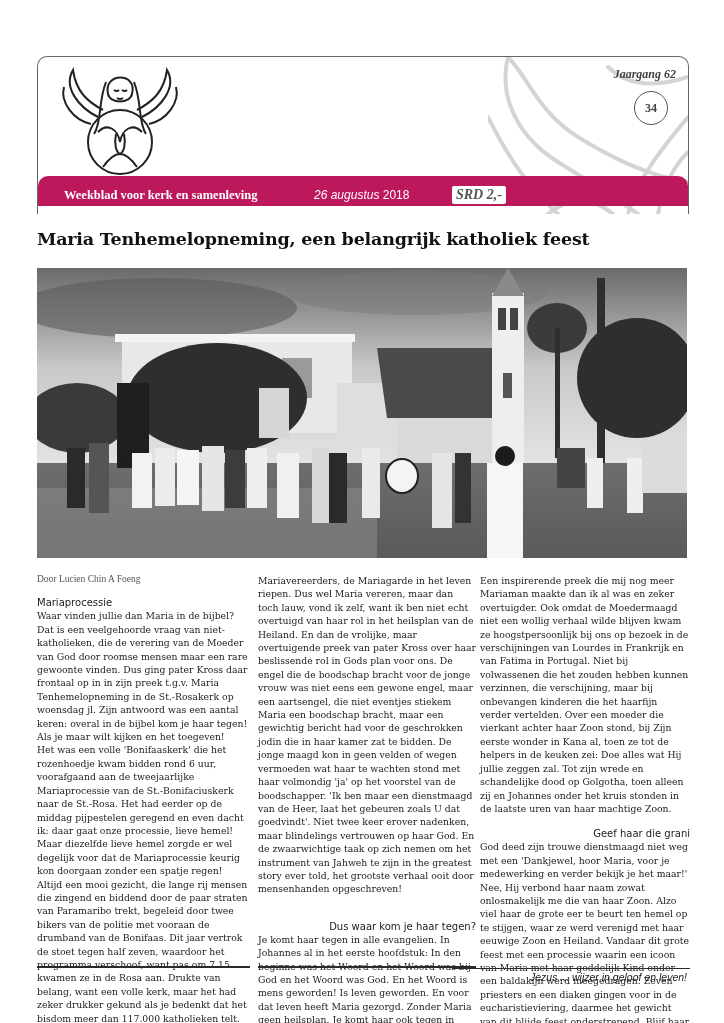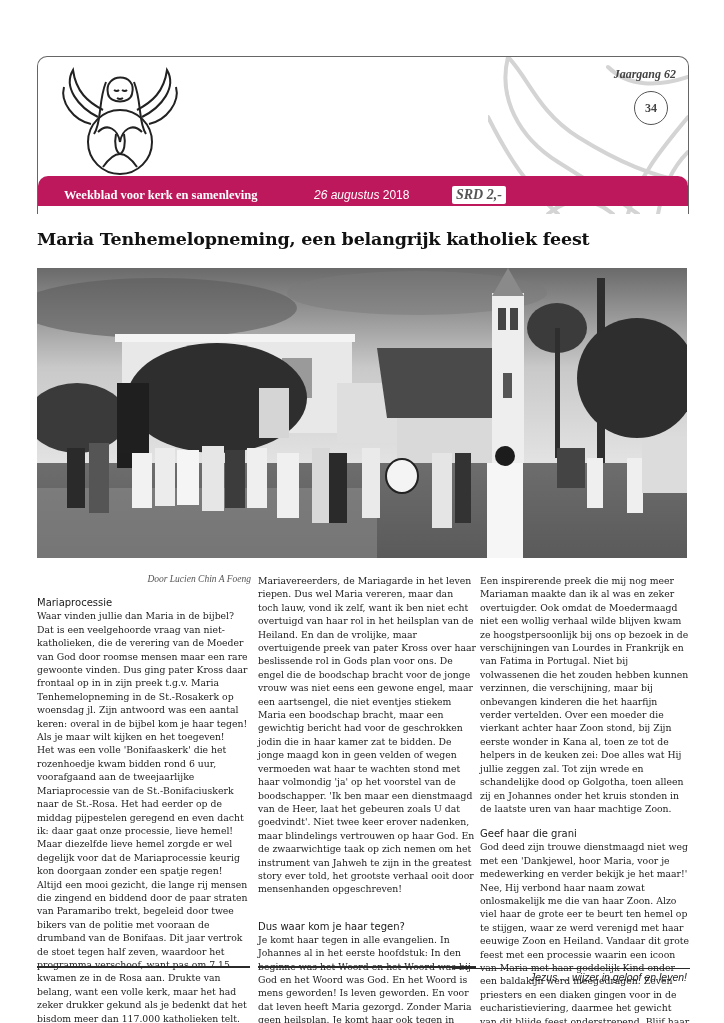--- a/index.html
+++ b/index.html
@@ -22,23 +22,23 @@
   .headline { position: absolute; left: 37px; top: 229px; font-family: "DejaVu Serif", serif; font-weight: bold; font-size: 17.5px; color: #111; letter-spacing: -0.2px; }
 
   
   .photo { position: absolute; left: 37px; top: 268px; width: 650px; height: 290px; overflow: hidden; background: #8a8a8a; }
 
   
   .col { position: absolute; top: 573px; font-family: "DejaVu Serif", serif; font-size: 9.3px; line-height: 13.4px; color: #222; }
   .col1 { left: 37px; width: 214px; }
   .col2 { left: 258px; width: 218px; top: 574px; }
   .col3 { left: 480px; width: 210px; top: 574px; }
-  .byline { font-family: "Liberation Serif", serif; font-style: italic; font-size: 9.5px; color: #555; margin-bottom: 10px; text-align: right; }
+  .byline { font-family: "Liberation Serif", serif; font-size: 9.5px; color: #555; margin-bottom: 10px; }
   .sub { font-family: "DejaVu Sans", sans-serif; font-weight: normal; font-size: 10px; color: #1a1a1a; margin-top: 8px; line-height: 13px; }
-  .sub:first-of-type { margin-top: 0; }
+  .sub:first-of-type { margin-top: 0; text-align: right; }
   p { margin: 0; }
 
   .rule { position: absolute; height: 2px; background: #2a2a2a; }
   .footer { position: absolute; right: 37px; top: 971px; font-family: "Liberation Sans", sans-serif; font-style: italic; font-size: 10.5px; color: #222; }
 </style>
 </head>
 <body>
 
 <div class="masthead">
   <svg class="wings-bg" viewBox="0 0 200 157">

